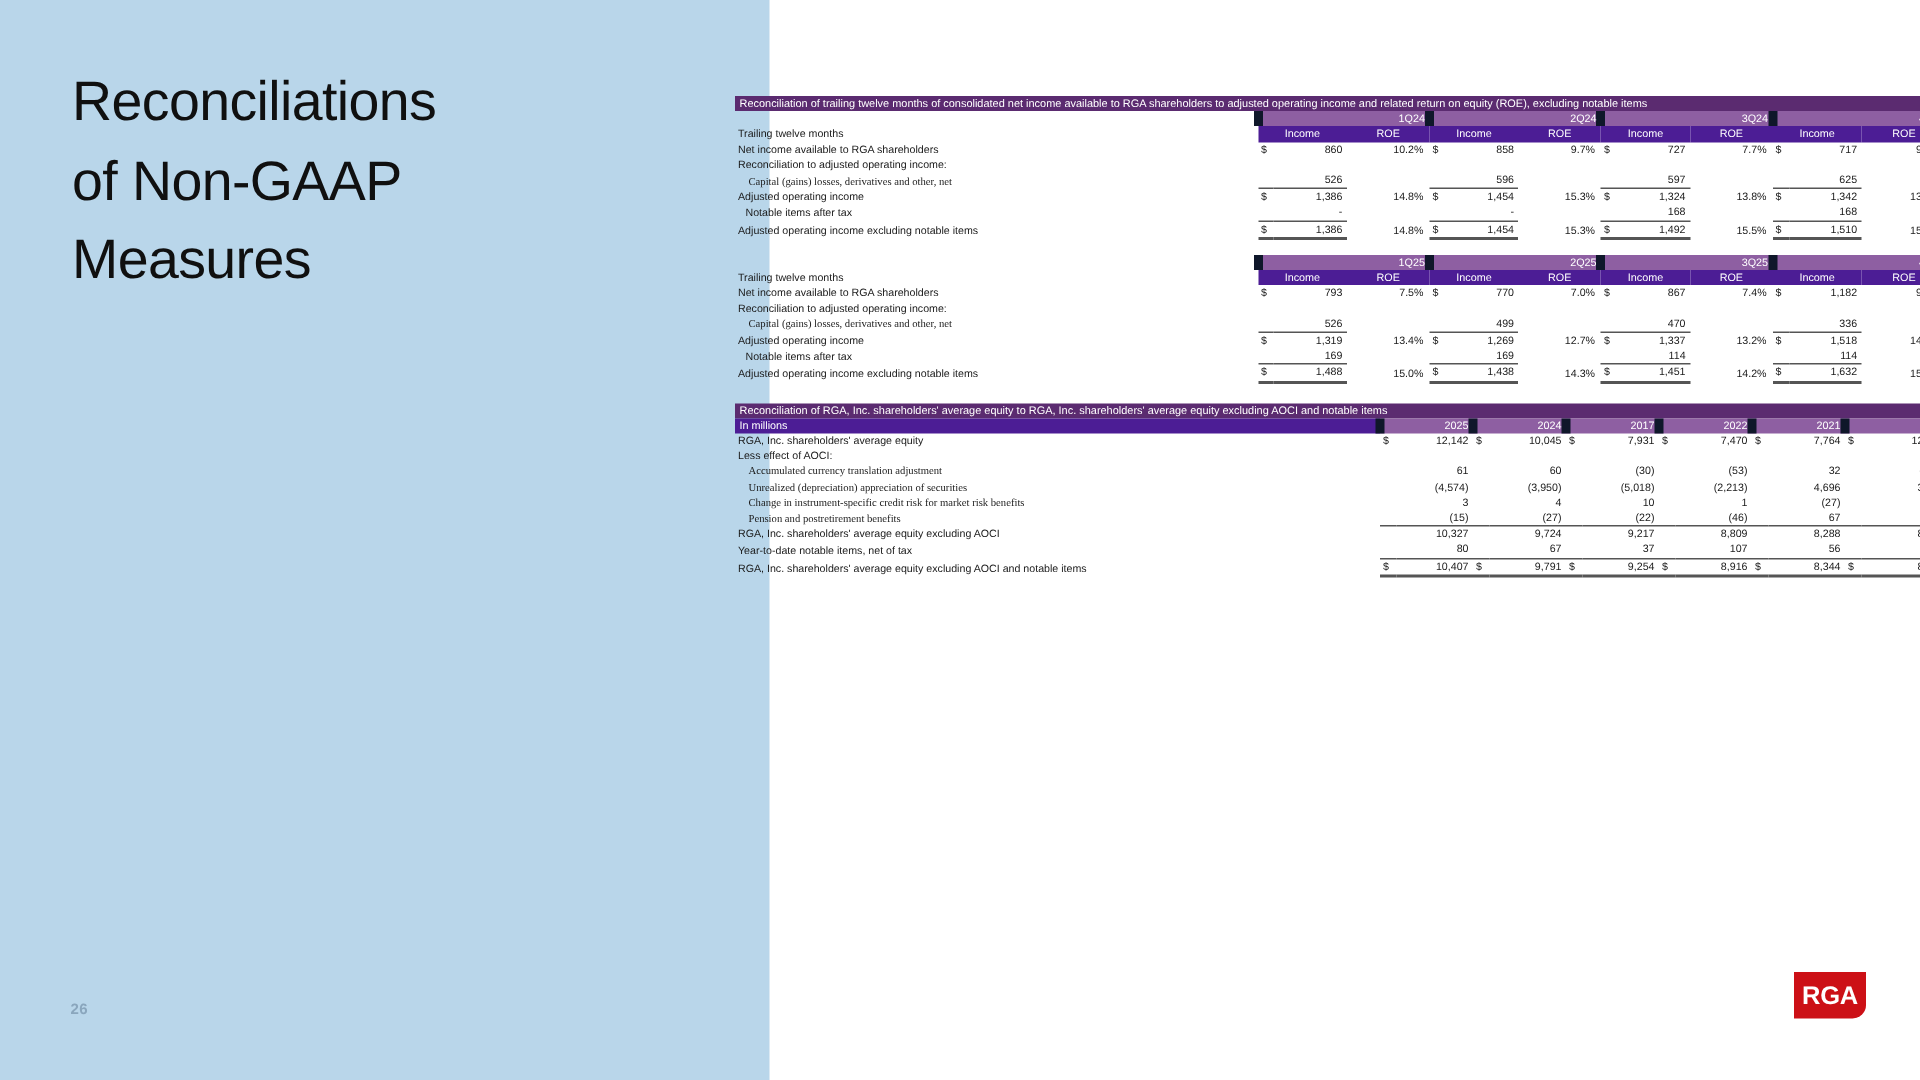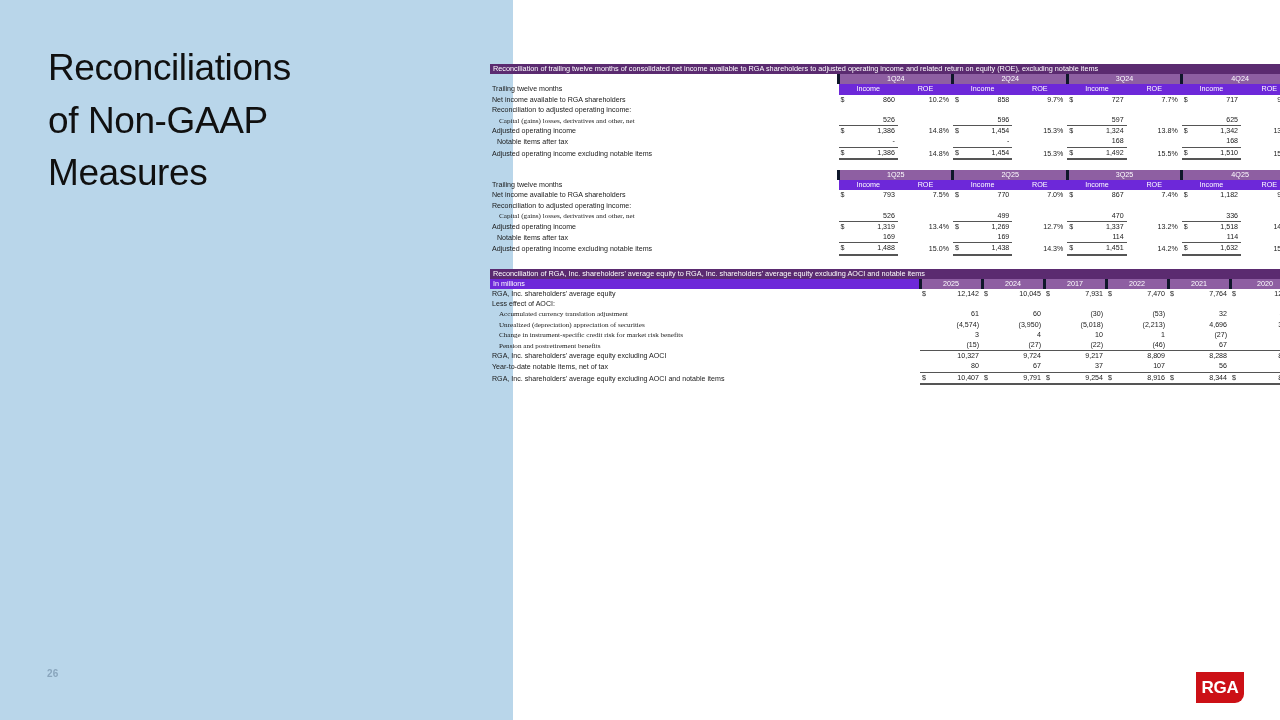--- a/index.html
+++ b/index.html
@@ -46,21 +46,21 @@
     top: 668px;
     font-size: 10px;
     color: #8aa6bd;
     letter-spacing: 0.3px;
     font-weight: bold;
   }
   
   #logo {
     position: absolute;
     left: 1196px;
-    top: 672px;
+    top: 648px;
     width: 48px;
     height: 31px;
     background: #cc1016;
     border-radius: 0 0 9px 0;
     color: #ffffff;
     font-size: 17px;
     font-weight: bold;
     letter-spacing: -0.2px;
     display: flex;
     align-items: center;
@@ -100,30 +100,30 @@
     text-align: left;
     padding-left: 3px !important;
     height: 10px;
     line-height: 10px;
   }
   
   .grp {
     background: #8e5fa2;
     color: #ffffff;
     font-weight: bold;
-    text-align: center;
+    text-align: right;
     font-size: 7.2px;
     height: 9.6px;
     line-height: 9.6px;
-    border-left: 3px solid #0f172a;
+    border-left: 6px solid #0f172a;
     border-right: 1px solid #ffffff;
   }
   
   .sub {
-    background: #6d28d9;
+    background: #4c1d95;
     color: #ffffff;
     font-weight: bold;
     text-align: center;
     font-size: 7.2px;
     height: 9.6px;
     line-height: 9.6px;
   }
   .sub.lbl {
     text-align: left;
     padding-left: 3px !important;

